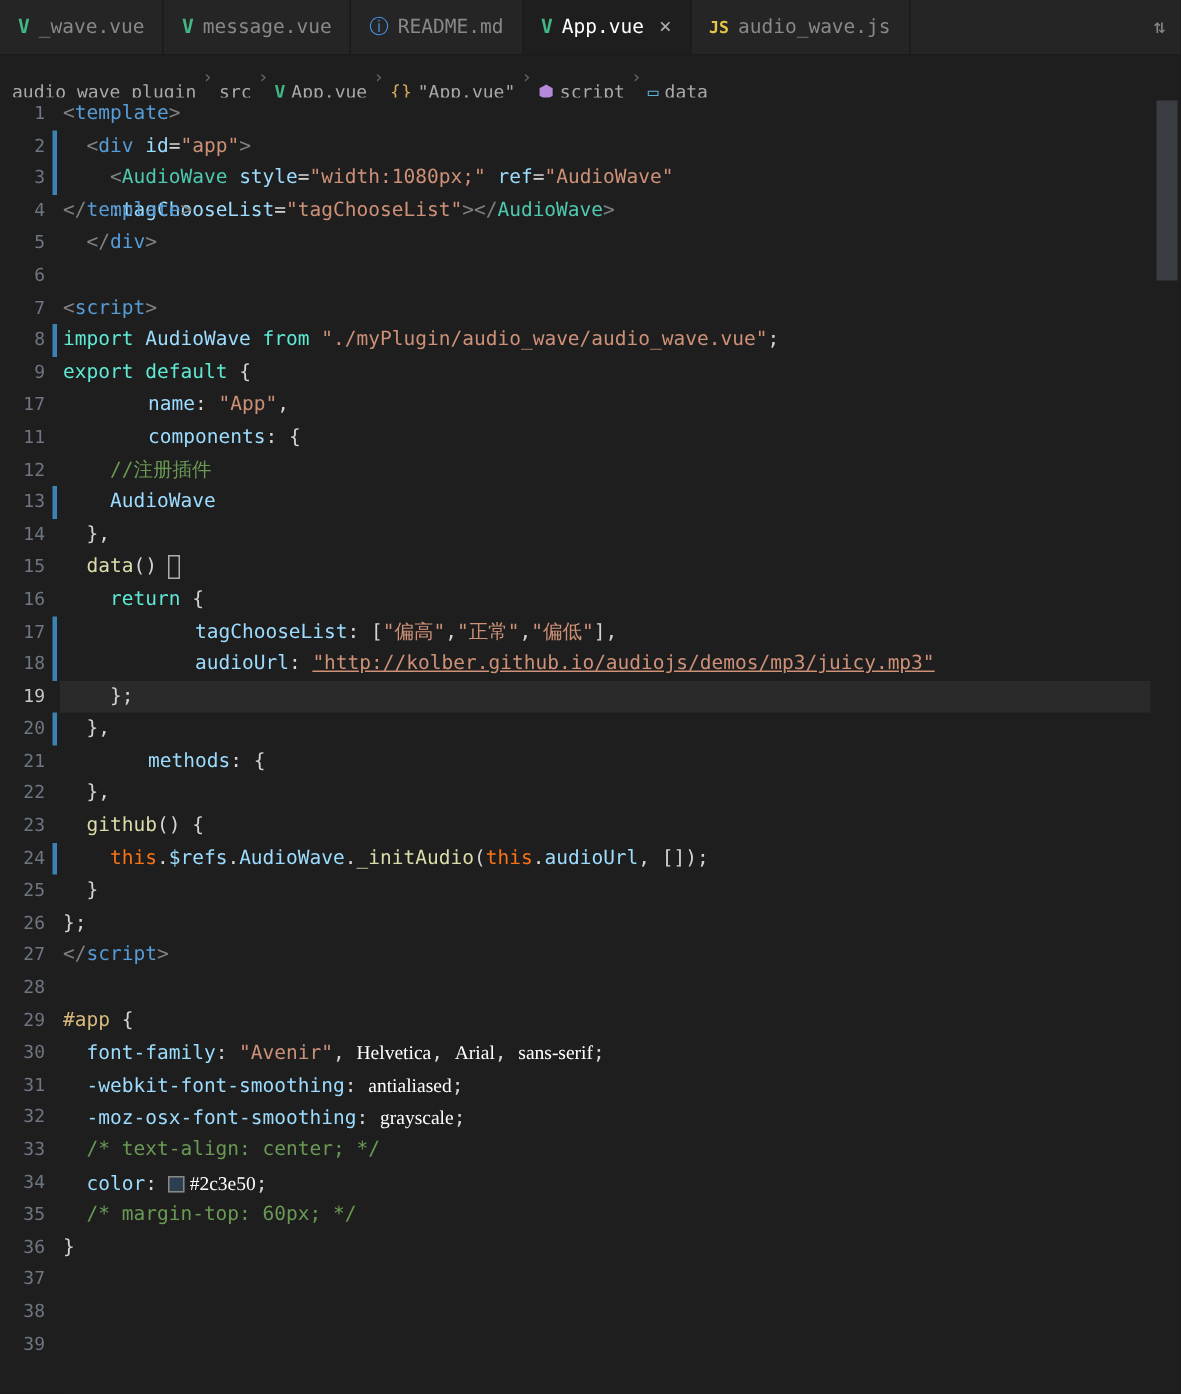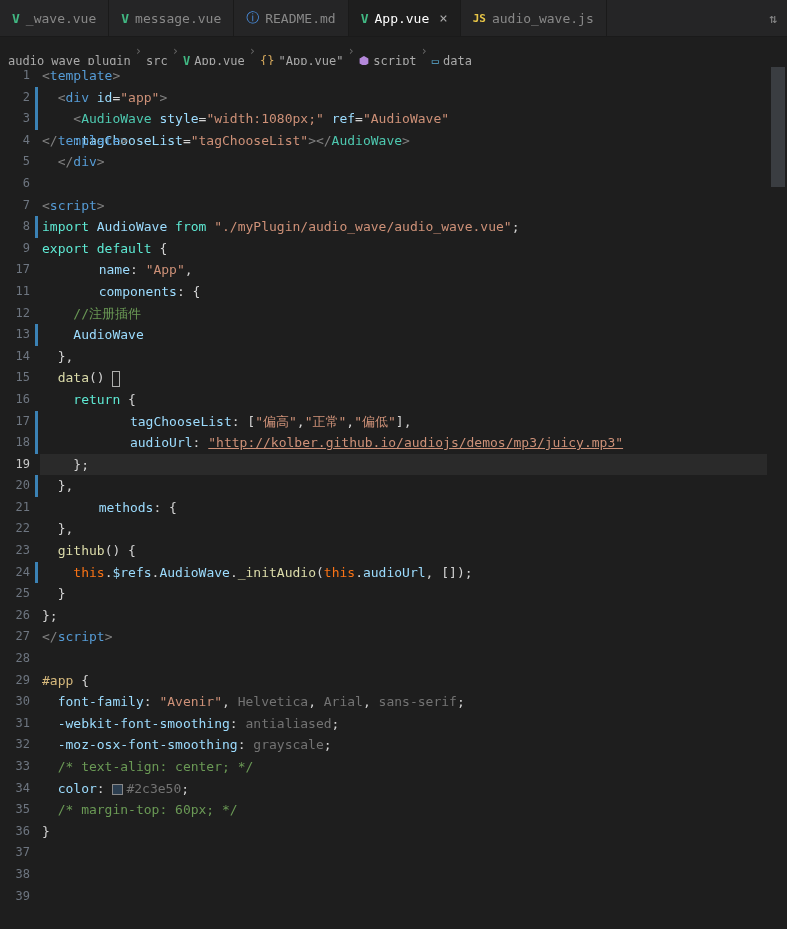--- a/index.html
+++ b/index.html
@@ -110,21 +110,21 @@
     .kw { color:#5eead4; }
     .cls { color:#4ec9b0; }
     .fn { color:#dcdcaa; }
     .var { color:#9cdcfe; }
     .prop { color:#9cdcfe;margin-left:41px; }
     .cmt { color:#6a9955; }
     .url { color:#ce9178; text-decoration: underline; }
     .white { color:#d4d4d4; }
     .this { color:#f97316; }
     .cssprop { color:#9cdcfe; }
-    .cssval { color:#737373; }
+    .cssval { color:#ffffff;font-family:Liberation Serif, serif; }
     .csssel { color:#d7ba7d;}
     .box-cursor { border:1px solid #aeafad; display:inline-block; width:8px; height:16px; vertical-align:middle;}
     .color-swatch{display:inline-block;width:11px;height:11px;vertical-align:middle;margin-right:3px;border:1px solid #888;background:#2c3e50;}
 
     .minimap {
       position: absolute;
       right: 0;
       top: 0;
       width: 18px;
       height: 100%;

